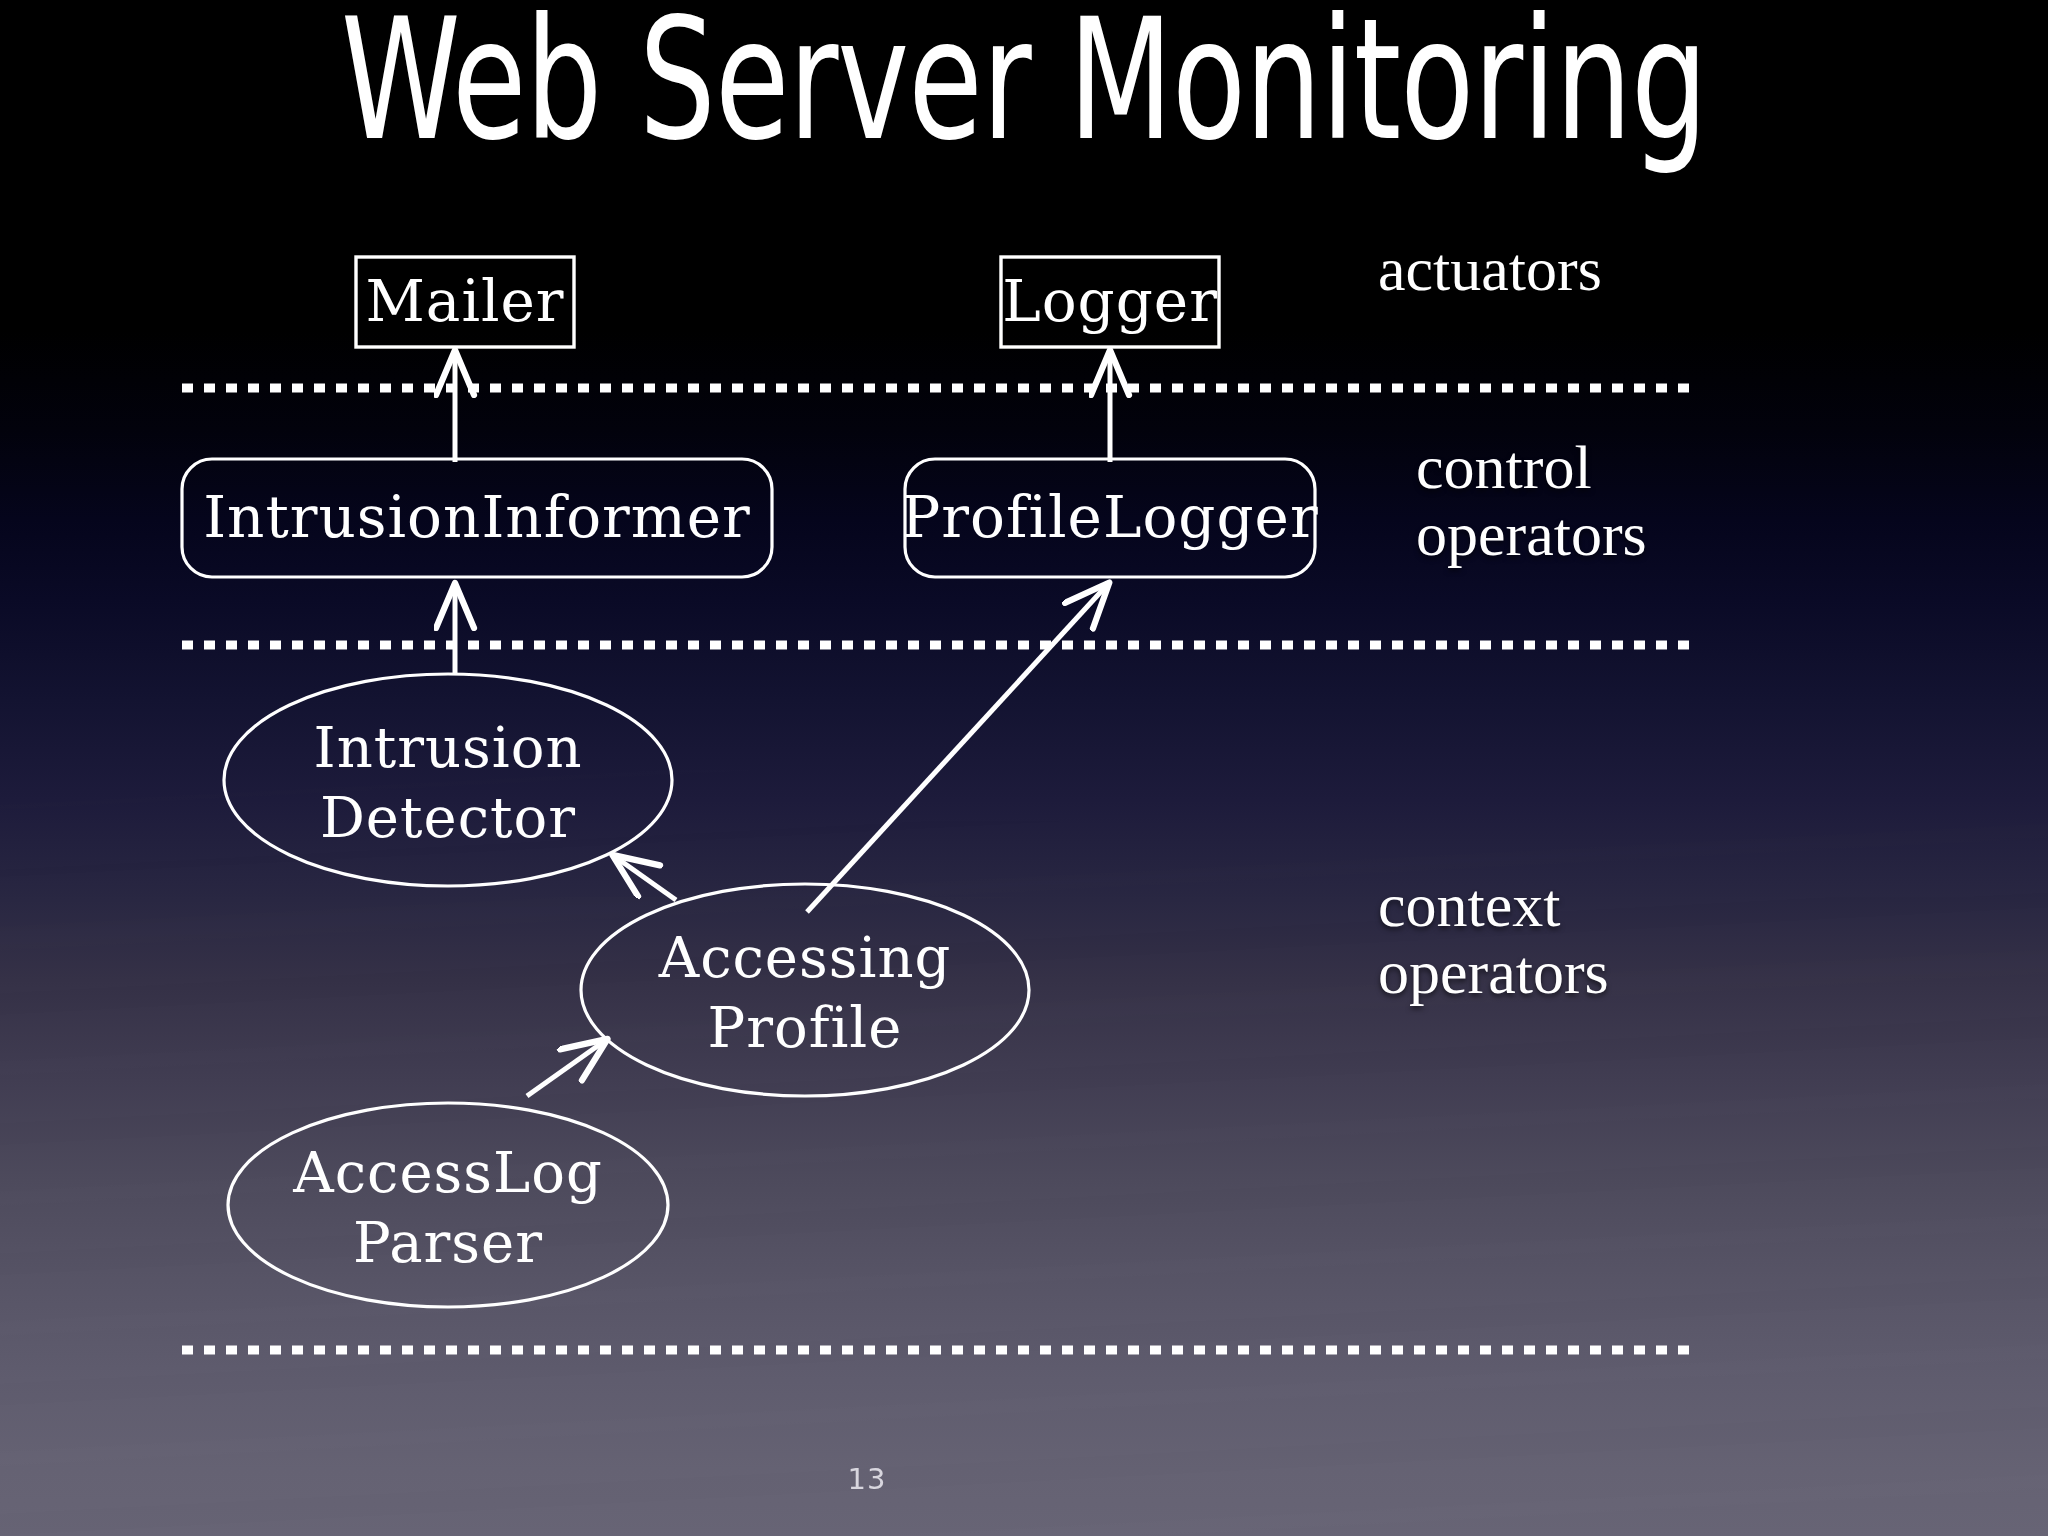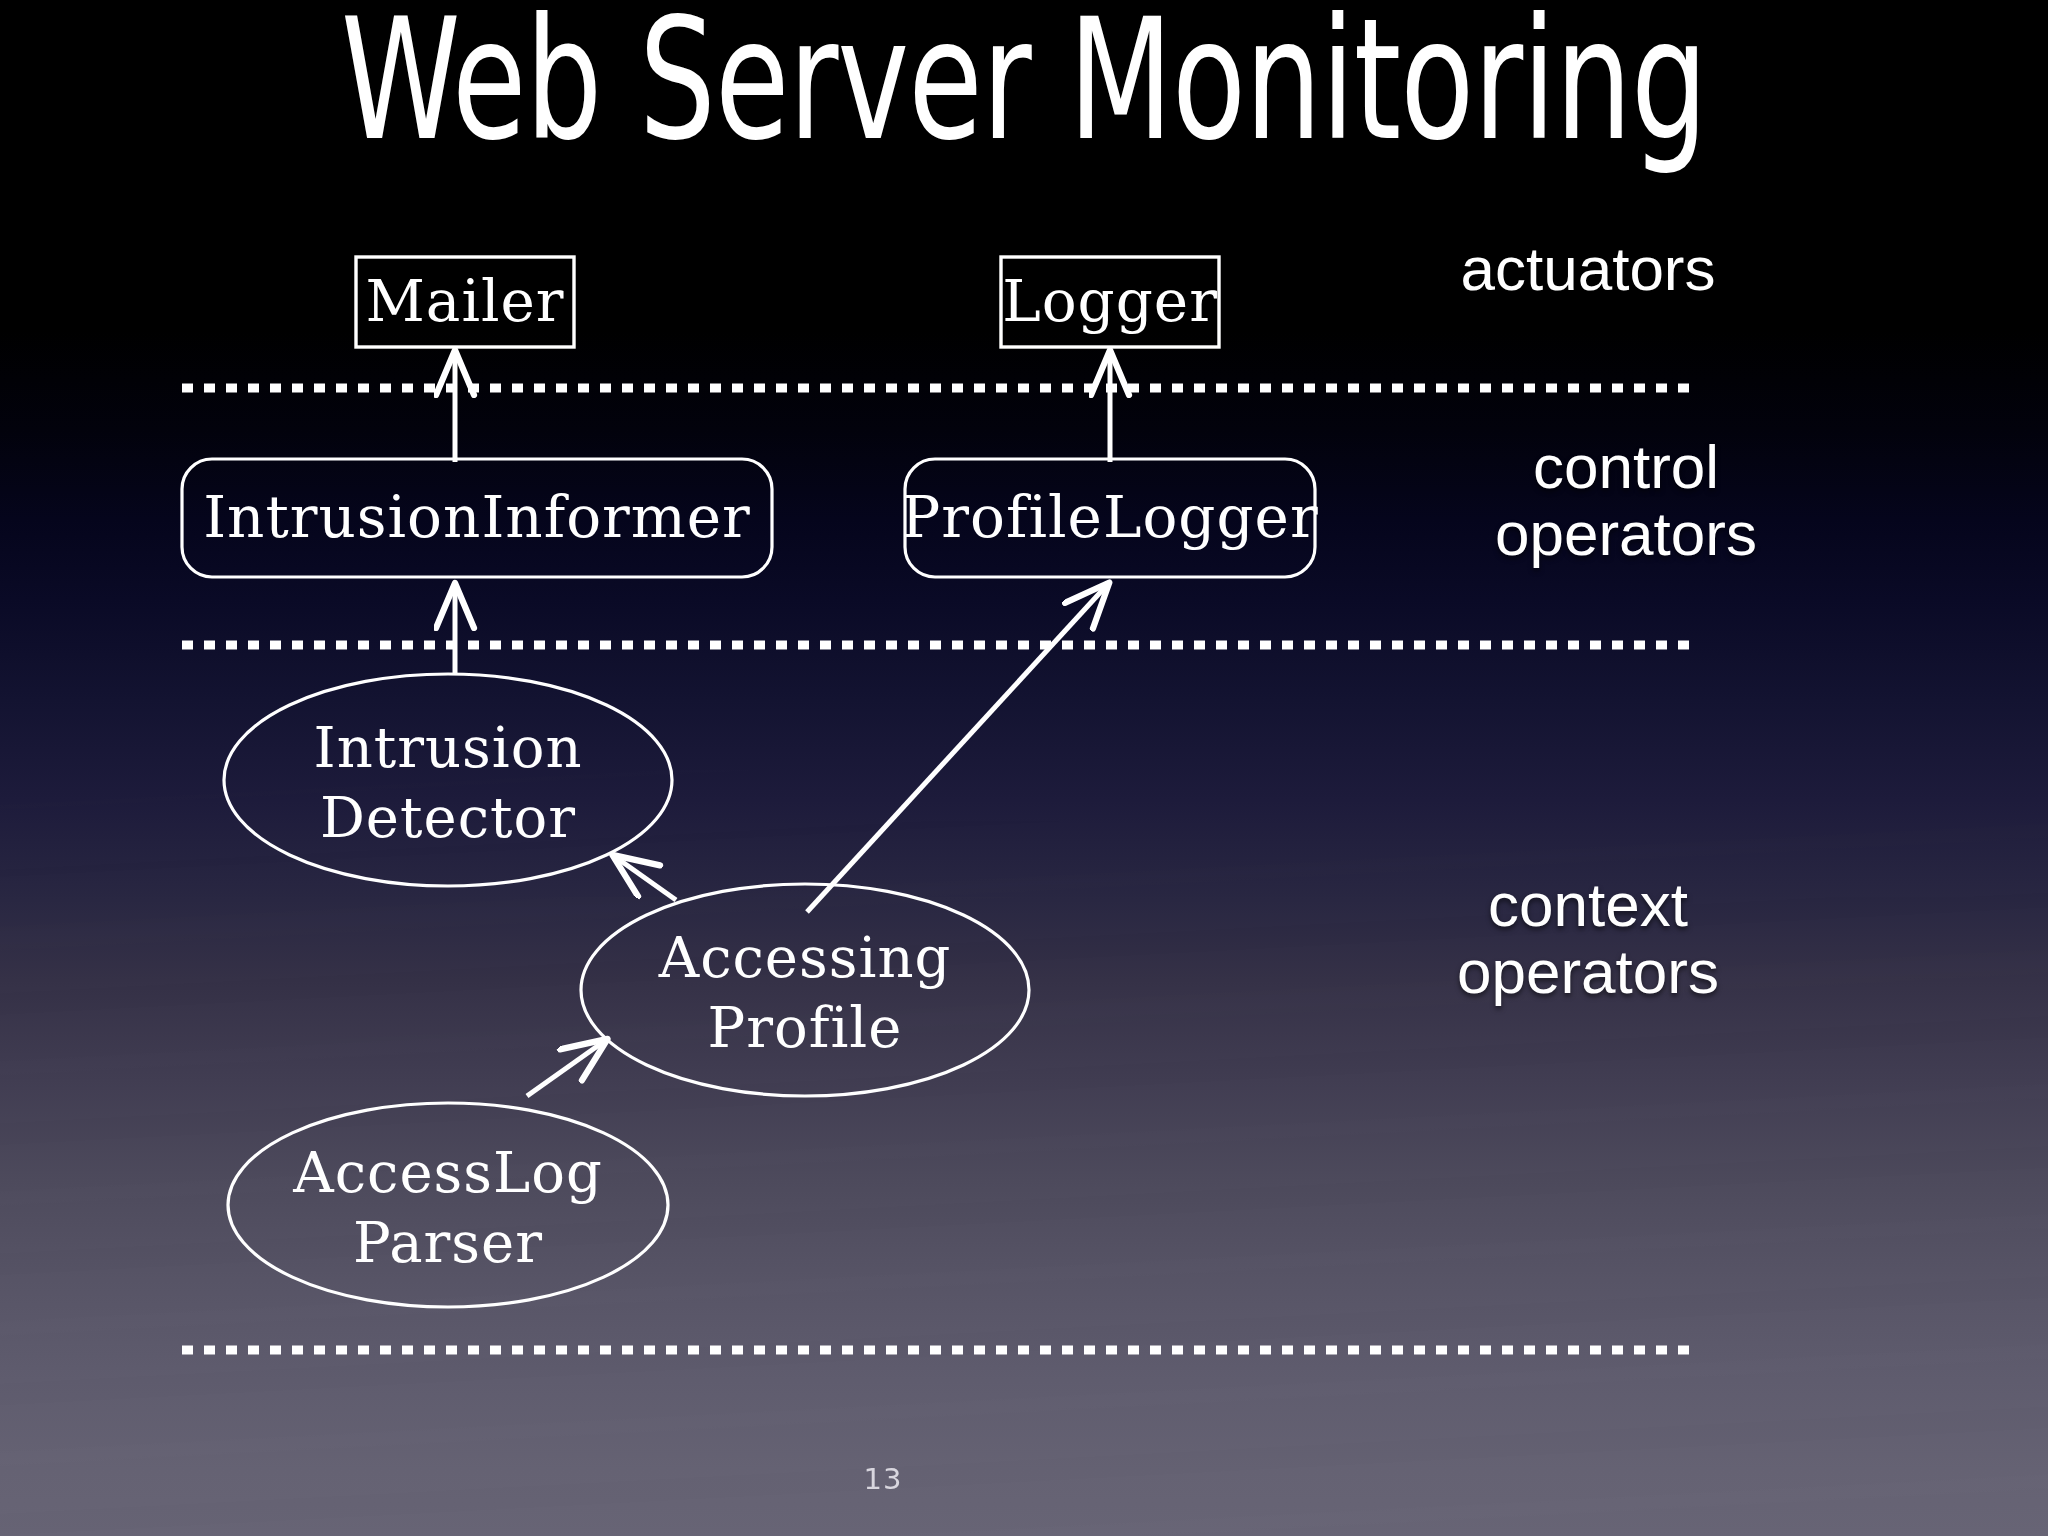--- a/index.html
+++ b/index.html
@@ -101,25 +101,24 @@
     stroke: #ffffff;
     stroke-width: 9;
     stroke-linecap: butt;
     stroke-dasharray: 11 11;
   }
 
   
   .bandlabel {
     position: absolute;
     color: #ffffff;
-    font-family: Liberation Sans, sans-serif;
+    font-family: Liberation Serif, serif;
     font-weight: 400;
     font-size: 62px;
     line-height: 1.08;
-    text-align: center;
     text-shadow: 0 3px 5px rgba(0,0,0,.55);
     white-space: pre-line;
     width: 420px;
   }
   #band-actuators { left: 1378px; top: 236px; }
   #band-control   { left: 1416px; top: 434px; }
   #band-context   { left: 1378px; top: 872px; }
   #band-sensors   { left: 1378px; top: 1434px; }
 
   
@@ -127,21 +126,20 @@
     position: absolute;
     left: 0;
     top: 1462px;
     width: 1734px;
     text-align: center;
     color: #e2e0e8;
     font-family: "DejaVu Sans", "Liberation Sans", sans-serif;
     font-size: 29px;
     letter-spacing: 1px;
     opacity: .92;
-    padding-left: 16px;
   }
 </style>
 </head>
 <body>
 
 <div id="slide">
 
   <div id="cloudbands"></div>
 
   <div id="title">Web Server Monitoring</div>

